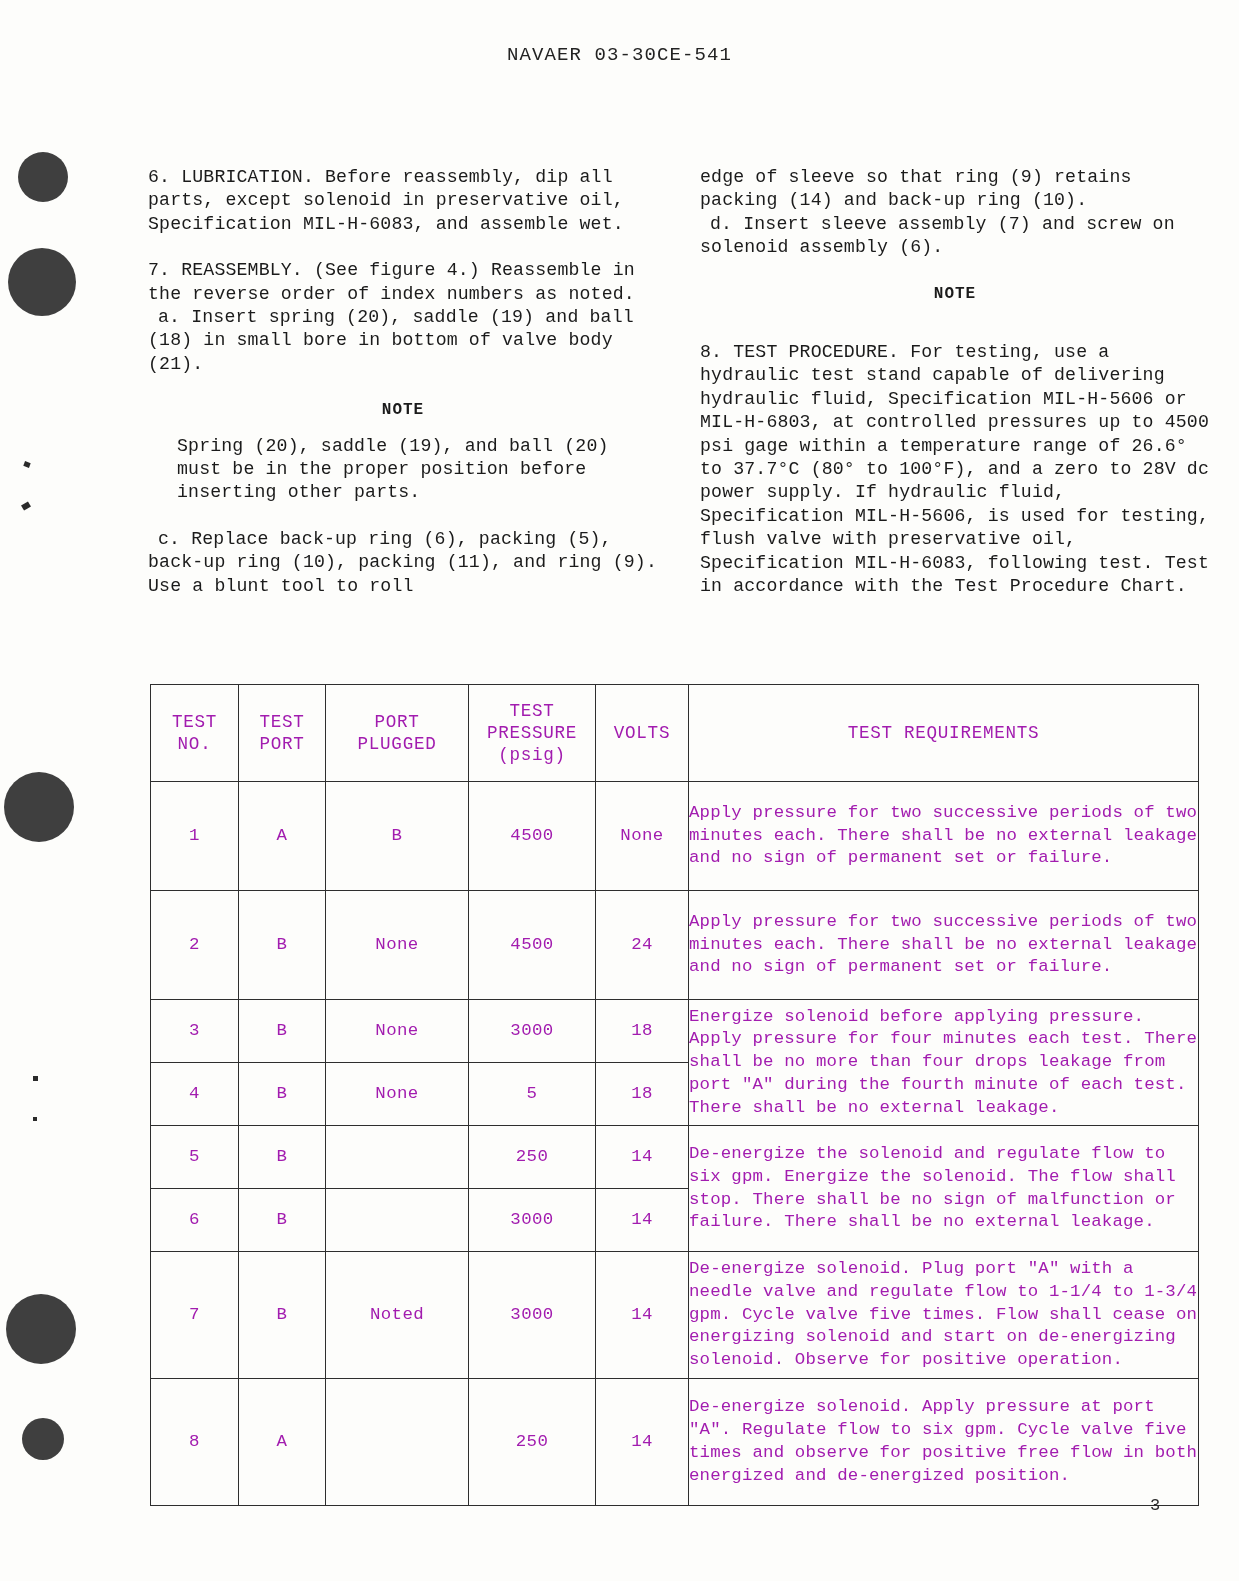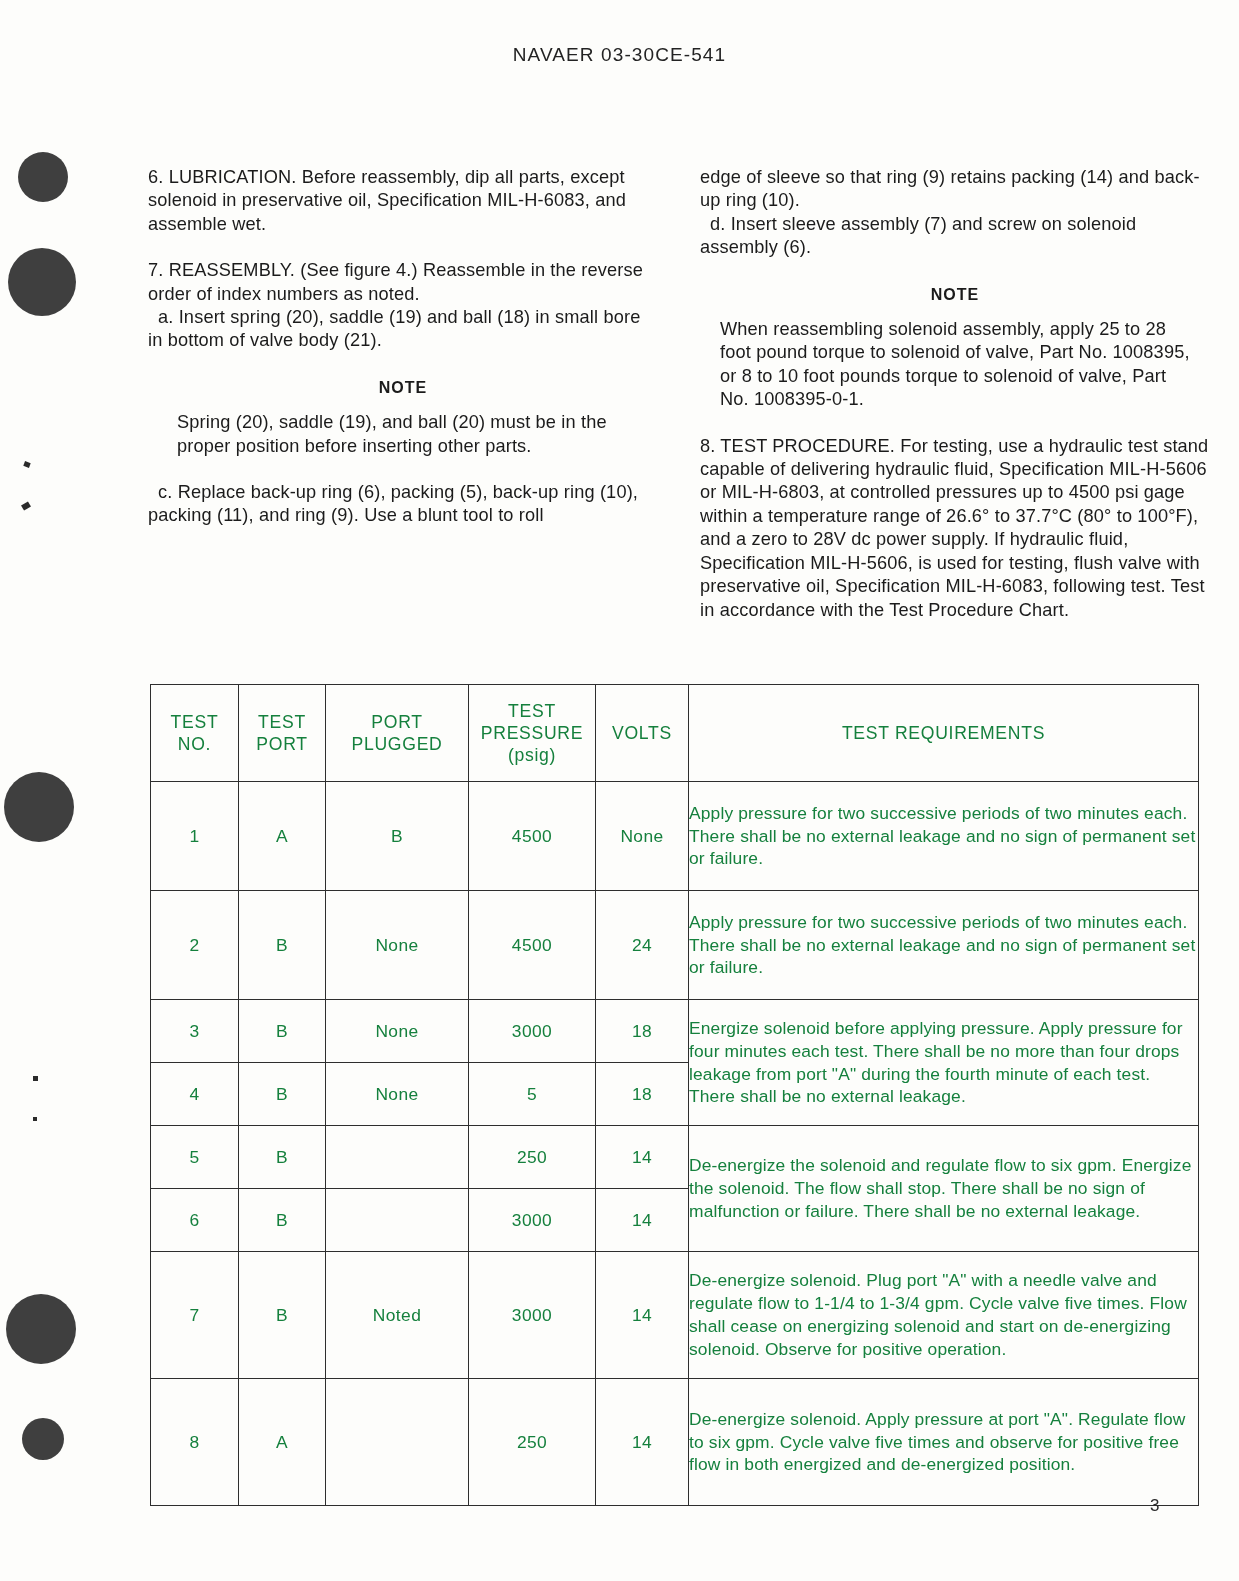--- a/index.html
+++ b/index.html
@@ -5,21 +5,21 @@
   html, body {
     margin: 0;
     padding: 0;
     background: #ffffff;
   }
   .page {
     position: relative;
     width: 1239px;
     height: 1581px;
     background: #fdfdfb;
-    font-family: Liberation Sans, sans-serif;
+    font-family: Liberation Mono, monospace;
     color: #1c1c1c;
     overflow: hidden;
   }
 
   
   .punch {
     position: absolute;
     border-radius: 50%;
     background: #3f3f3f;
   }
@@ -94,21 +94,21 @@
     top: 684px;
     left: 150px;
     width: 1048px;
   }
   table.tpc {
     border-collapse: collapse;
     width: 1048px;
     table-layout: fixed;
     font-size: 17.4px;
     line-height: 22.6px;
-    color: #15803d;
+    color: #a21caf;
   }
   table.tpc td, table.tpc th {
     border: 1.6px solid #2e2e2e;
     padding: 0;
     vertical-align: middle;
     font-weight: normal;
   }
   th.hcell {
     text-align: center;
     height: 96px;
@@ -168,21 +168,20 @@
     <div class="gap"></div>
     <p class="para indent">c. Replace back-up ring (6), packing (5), back-up ring (10), packing (11), and ring (9).  Use a blunt tool to roll</p>
   </div>
 
   <div class="col col-right">
     <p class="para">edge of sleeve so that ring (9) retains packing (14) and back-up ring (10).</p>
     <p class="para indent">d. Insert sleeve assembly (7) and screw on solenoid assembly (6).</p>
     <div class="gap"></div>
     <div class="note-head">NOTE</div>
     <div class="gap-sm"></div>
-    <div class="note-body right-note">When reassembling solenoid assembly, apply 25 to 28 foot pound torque to solenoid of valve, Part No. 1008395, or 8 to 10 foot pounds torque to solenoid of valve, Part No. 1008395-0-1.</div>
     <div class="gap"></div>
     <p class="para">8. TEST PROCEDURE.  For testing, use a hydraulic test stand capable of delivering hydraulic fluid, Specification MIL-H-5606 or MIL-H-6803, at controlled pressures up to 4500 psi gage within a temperature range of 26.6° to 37.7°C (80° to 100°F), and a zero to 28V dc power supply.  If hydraulic fluid, Specification MIL-H-5606, is used for testing, flush valve with preservative oil, Specification MIL-H-6083, following test. Test in accordance with the Test Procedure Chart.</p>
   </div>
 
 
   <div class="tbl-wrap">
     <table class="tpc">
       <colgroup>
         <col style="width:88px">
         <col style="width:87px">

